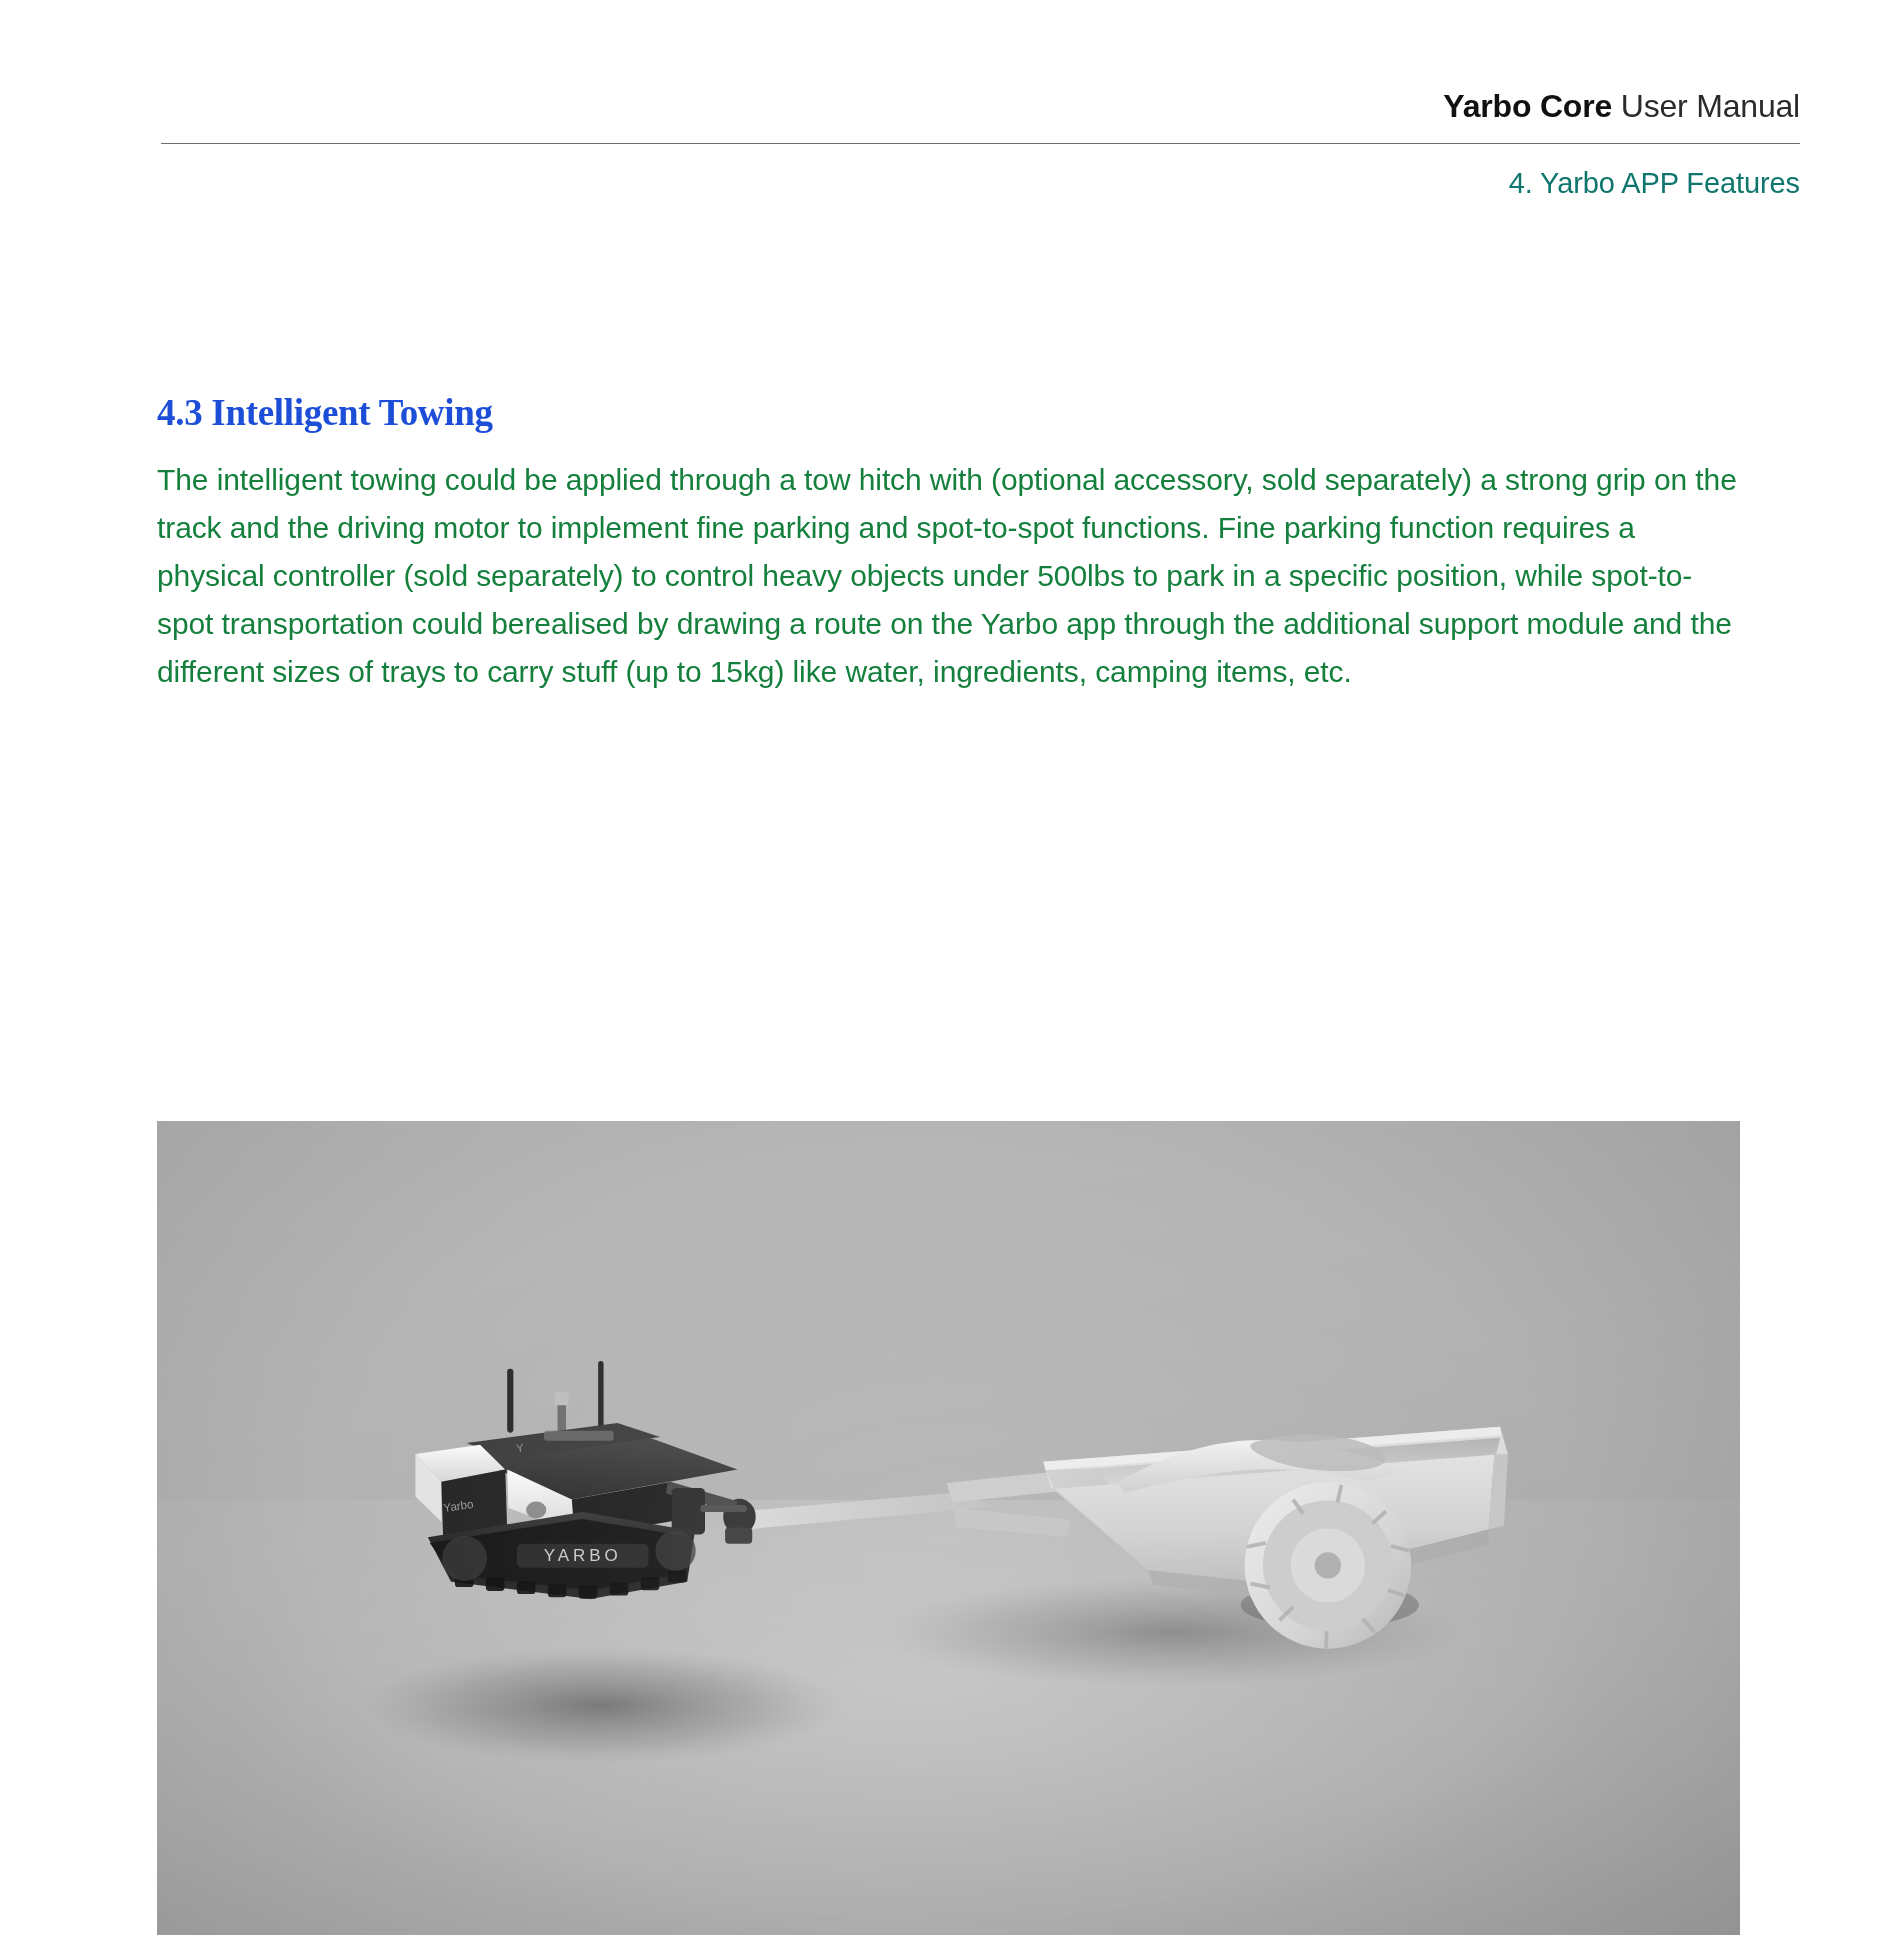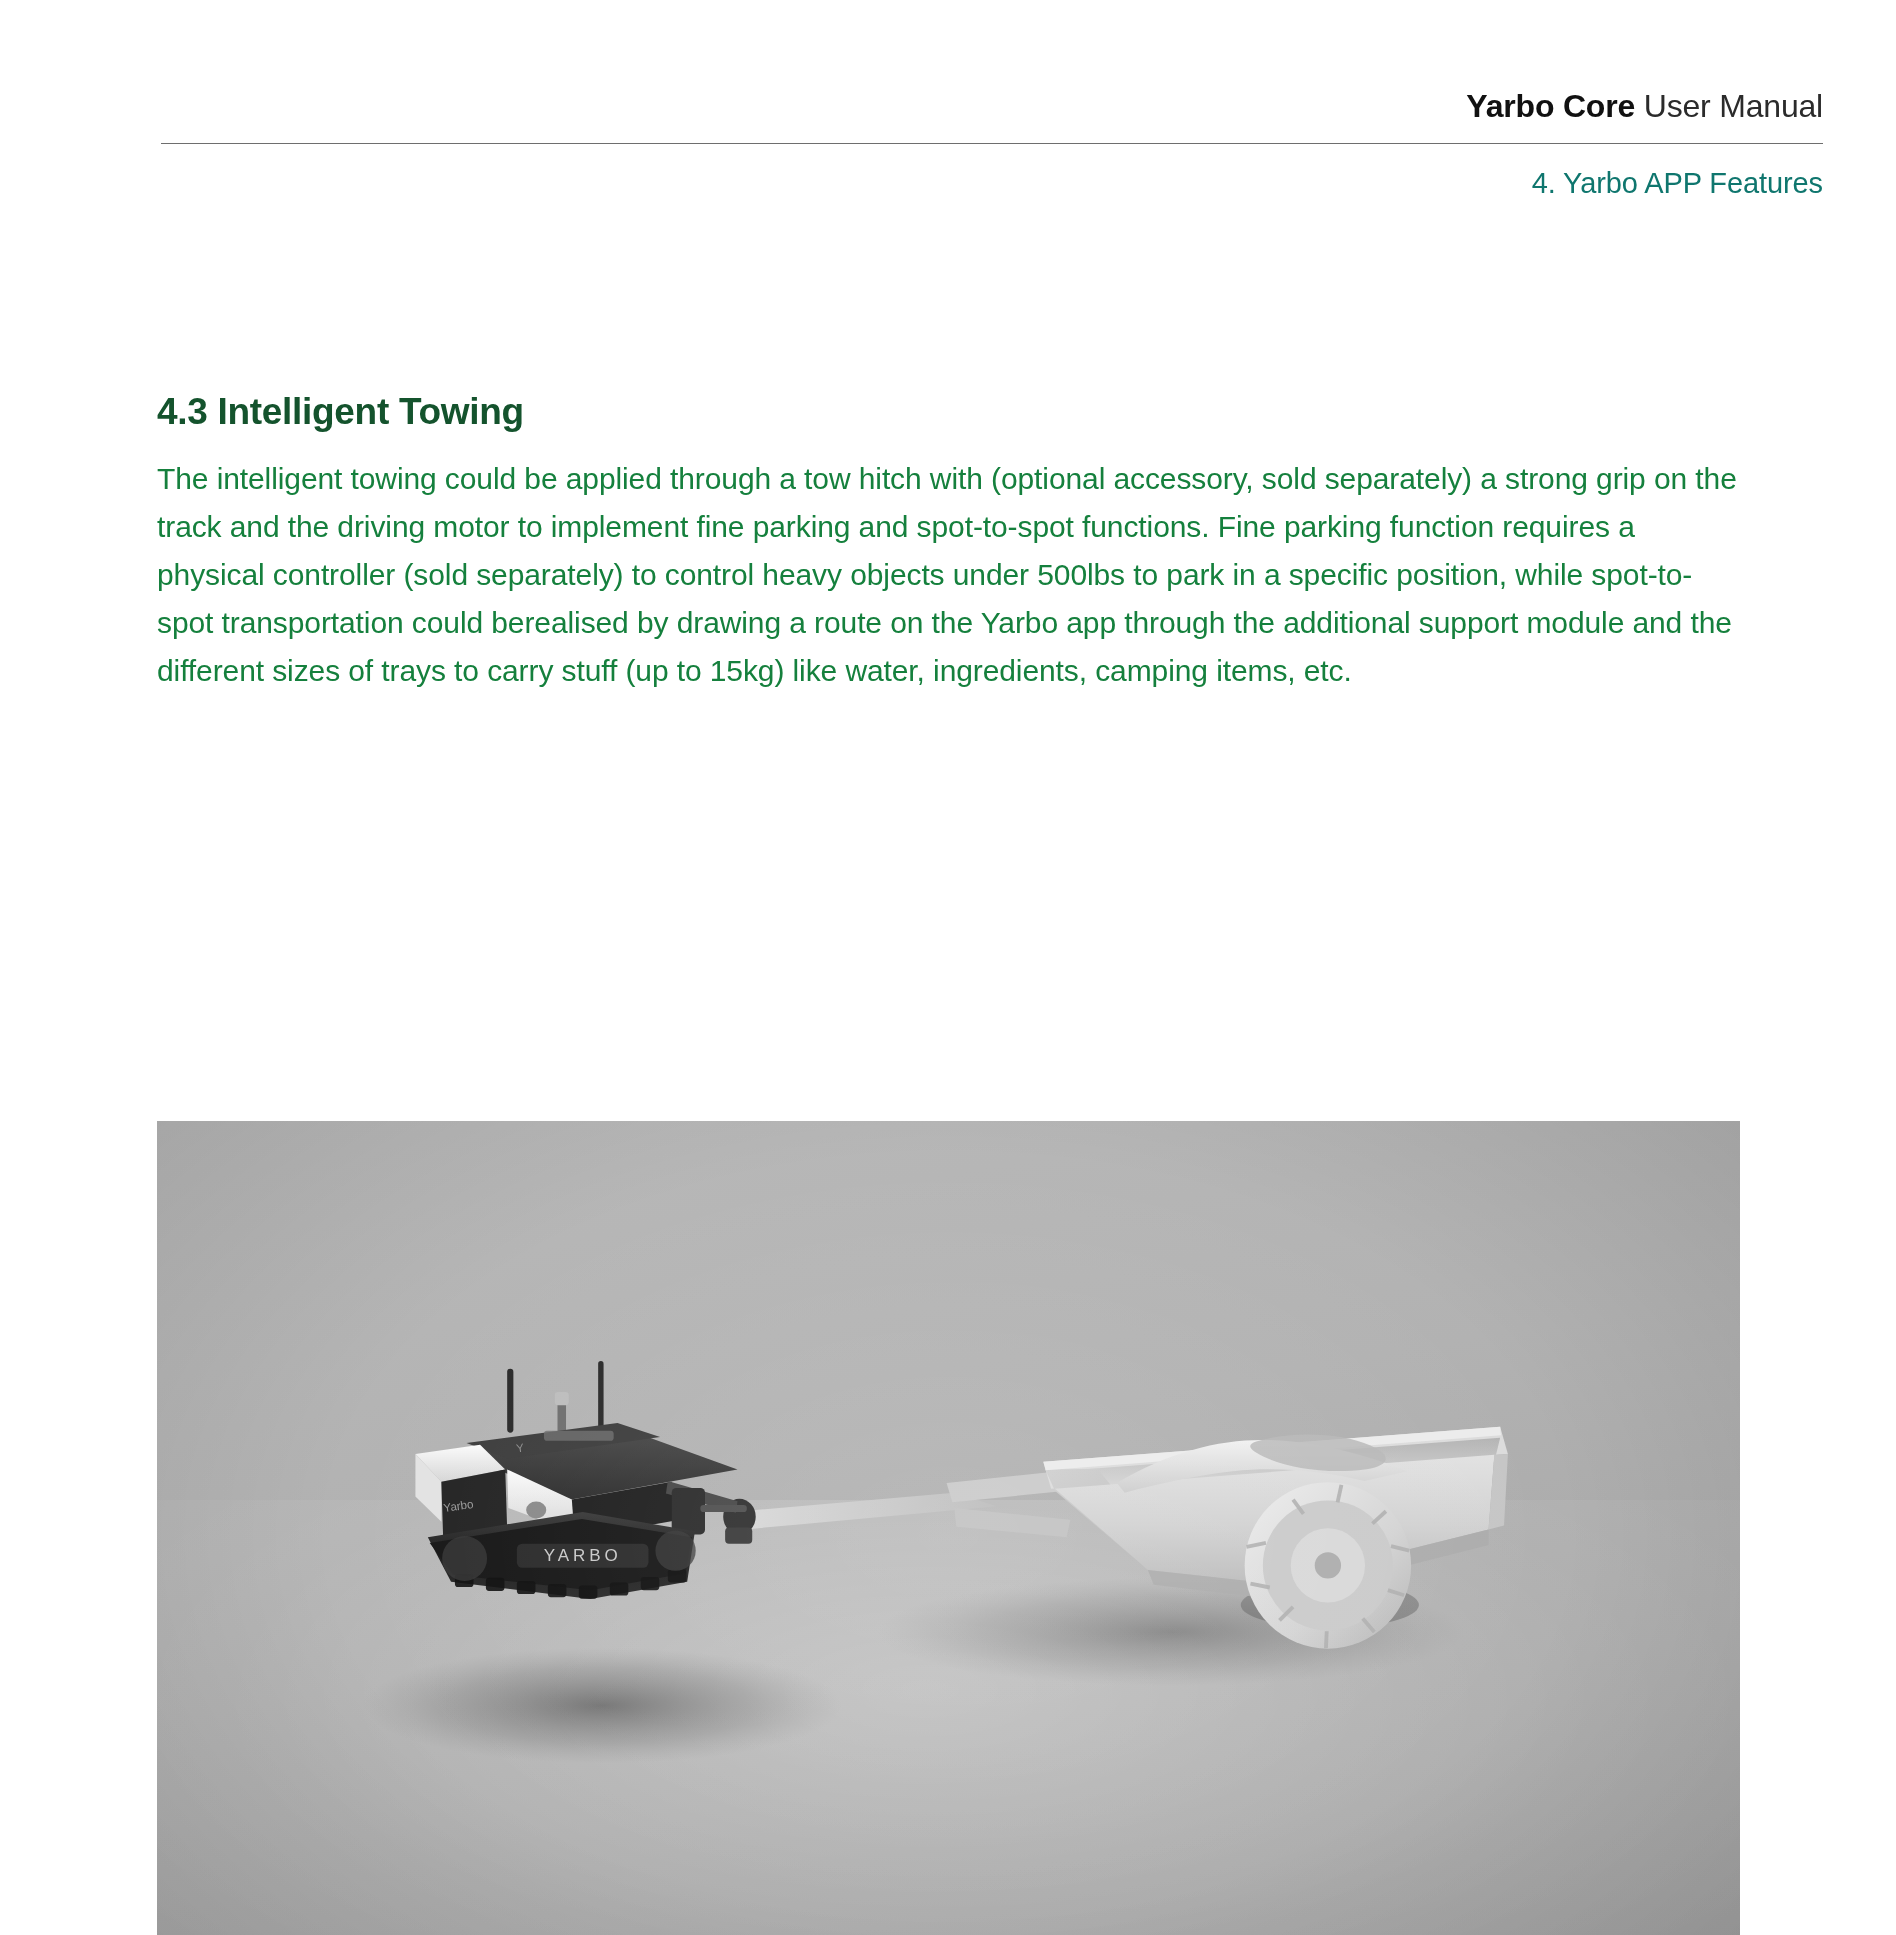--- a/index.html
+++ b/index.html
@@ -21,21 +21,21 @@
     box-sizing: border-box;
     overflow: hidden;
   }
 
   
   .header {
     position: absolute;
     left: 4px;
     right: 0;
     top: 89px;
-    padding: 0 73px 0 157px;
+    padding: 0 96px 0 157px;
     text-align: right;
   }
   .header-title {
     font-size: 32px;
     line-height: 1.1;
     letter-spacing: -0.2px;
     white-space: nowrap;
   }
   .header-title .brand {
     font-weight: 700;
@@ -62,23 +62,24 @@
   
   .content {
     position: absolute;
     left: 157px;
     top: 391px;
     width: 1583px;
   }
   .section-heading {
     font-size: 37px;
     font-weight: 700;
-    color: #14532d;
+    color: #1d4ed8;
     letter-spacing: -0.3px;
     margin: 0 0 22px 0;
+    font-family: Liberation Serif, serif;
   }
   .body-text {
     font-size: 30px;
     line-height: 1.6;
     color: #15803d;
     font-weight: 400;
     margin: 0;
     letter-spacing: -0.1px;
     max-width: 1587px;
   }

